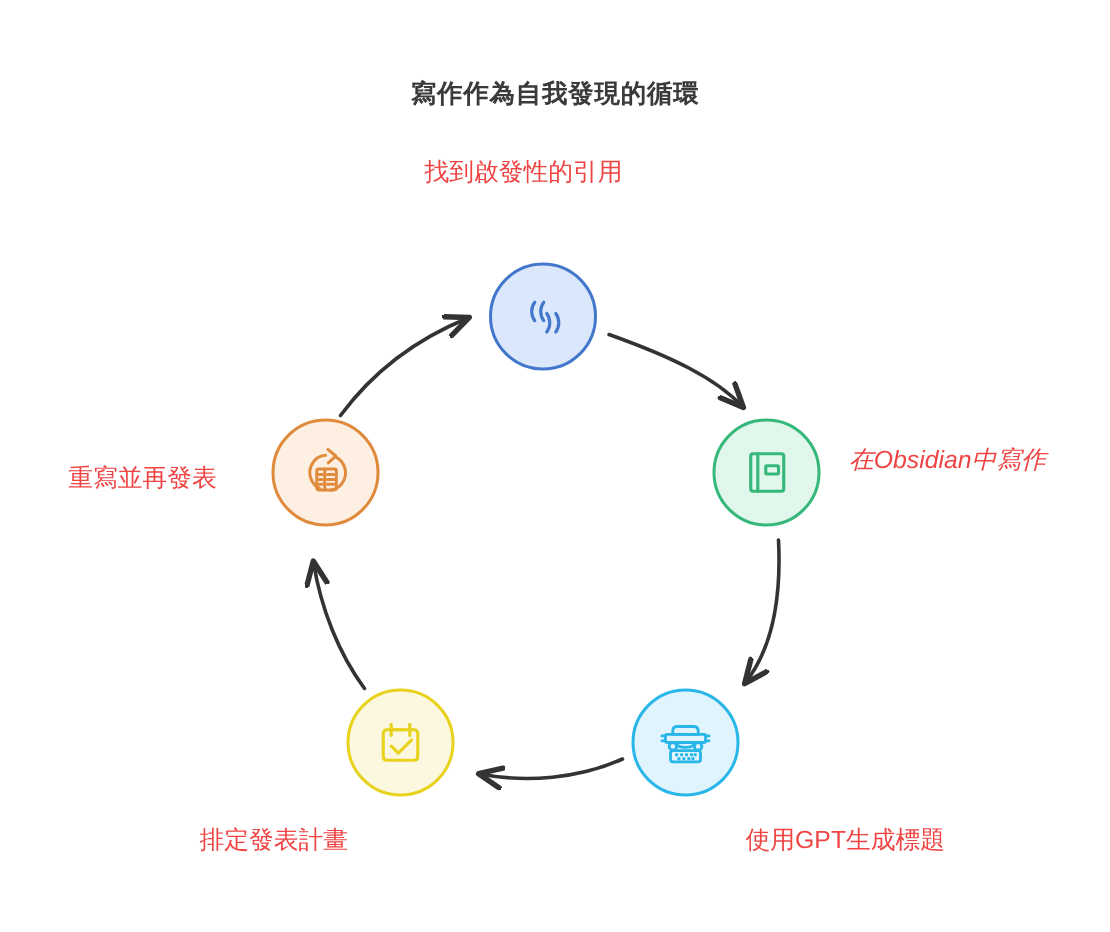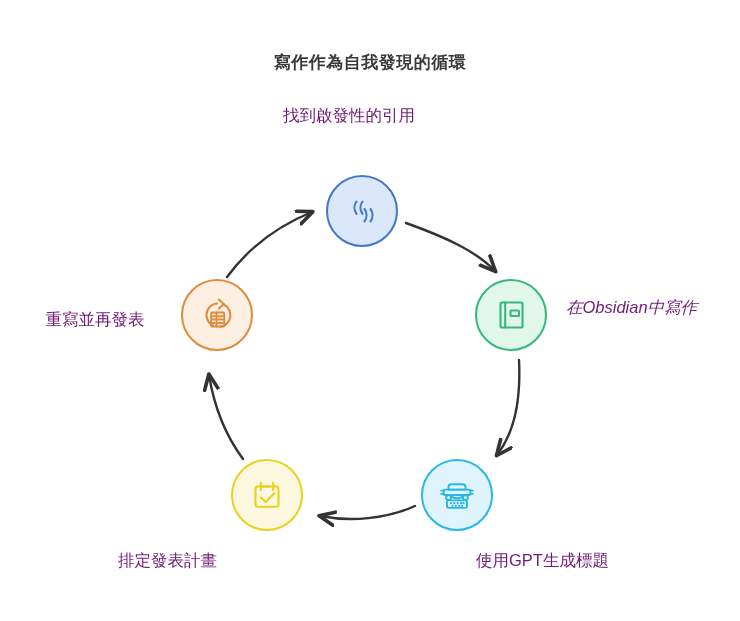--- a/index.html
+++ b/index.html
@@ -48,36 +48,36 @@
     display: flex;
     align-items: center;
     justify-content: center;
   }
   .node svg { display: block; }
 
   .node-label {
     position: absolute;
     font-size: 16.5px;
     line-height: 1.42;
-    color: #701a75;
+    color: #ef4444;
     white-space: pre-line;
   }
 
   
   #node-quote      { left: 326px; top: 175px; }
   #label-quote     { left: 283px; top: 104px; width: 170px; text-align: left; }
 
   #node-obsidian   { left: 475px; top: 279px; }
   #label-obsidian  { left: 566px; top: 296px; width: 165px; text-align: left; font-style: italic; }
 
   #node-gpt        { left: 421px; top: 459px; }
-  #label-gpt       { left: 455px; top: 549px; width: 175px; text-align: center; }
+  #label-gpt       { left: 455px; top: 549px; width: 175px; text-align: right; }
 
   #node-schedule   { left: 231px; top: 459px; }
-  #label-schedule  { left: 118px; top: 549px; width: 180px; text-align: left; }
+  #label-schedule  { left: 133px; top: 549px; width: 180px; text-align: left; }
 
   #node-rewrite    { left: 181px; top: 279px; }
   #label-rewrite   { left: 20px; top: 308px; width: 150px; text-align: center; }
 </style>
 </head>
 <body>
 
 <div id="diagram-title">寫作作為自我發現的循環</div>
 
 <svg id="cycle-canvas" viewBox="0 0 740 621" xmlns="http://www.w3.org/2000/svg" aria-hidden="true">

